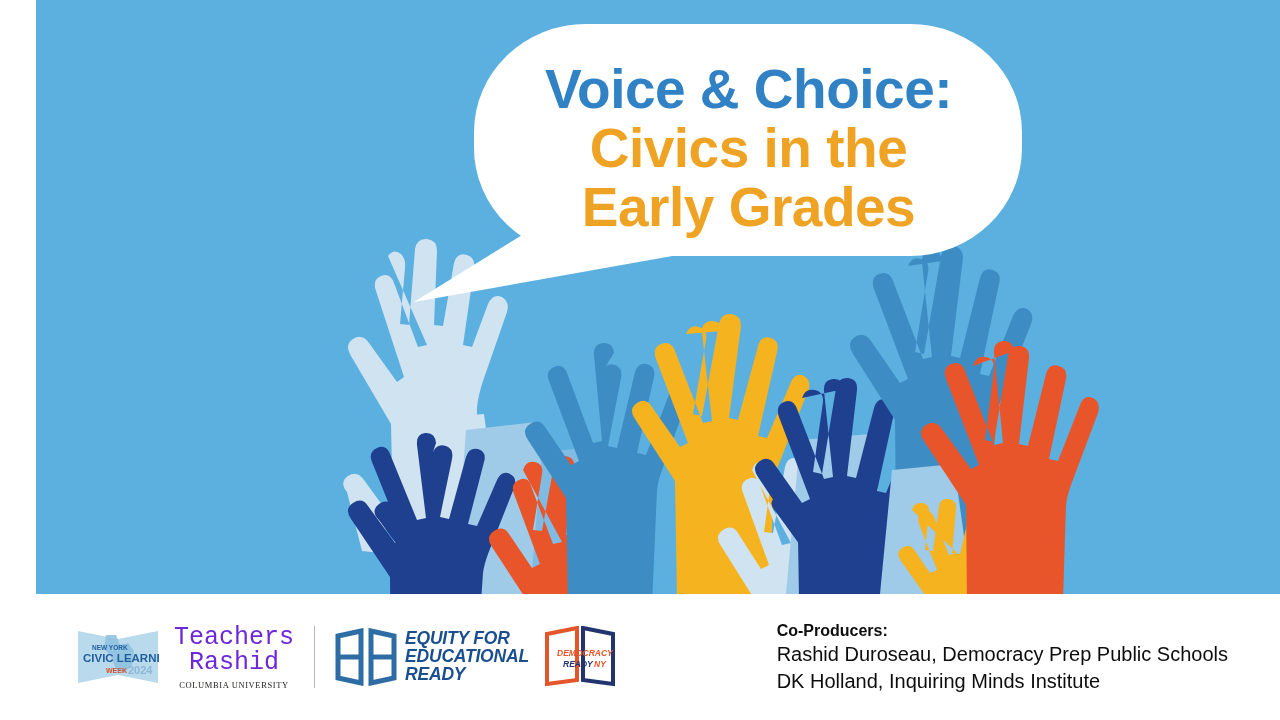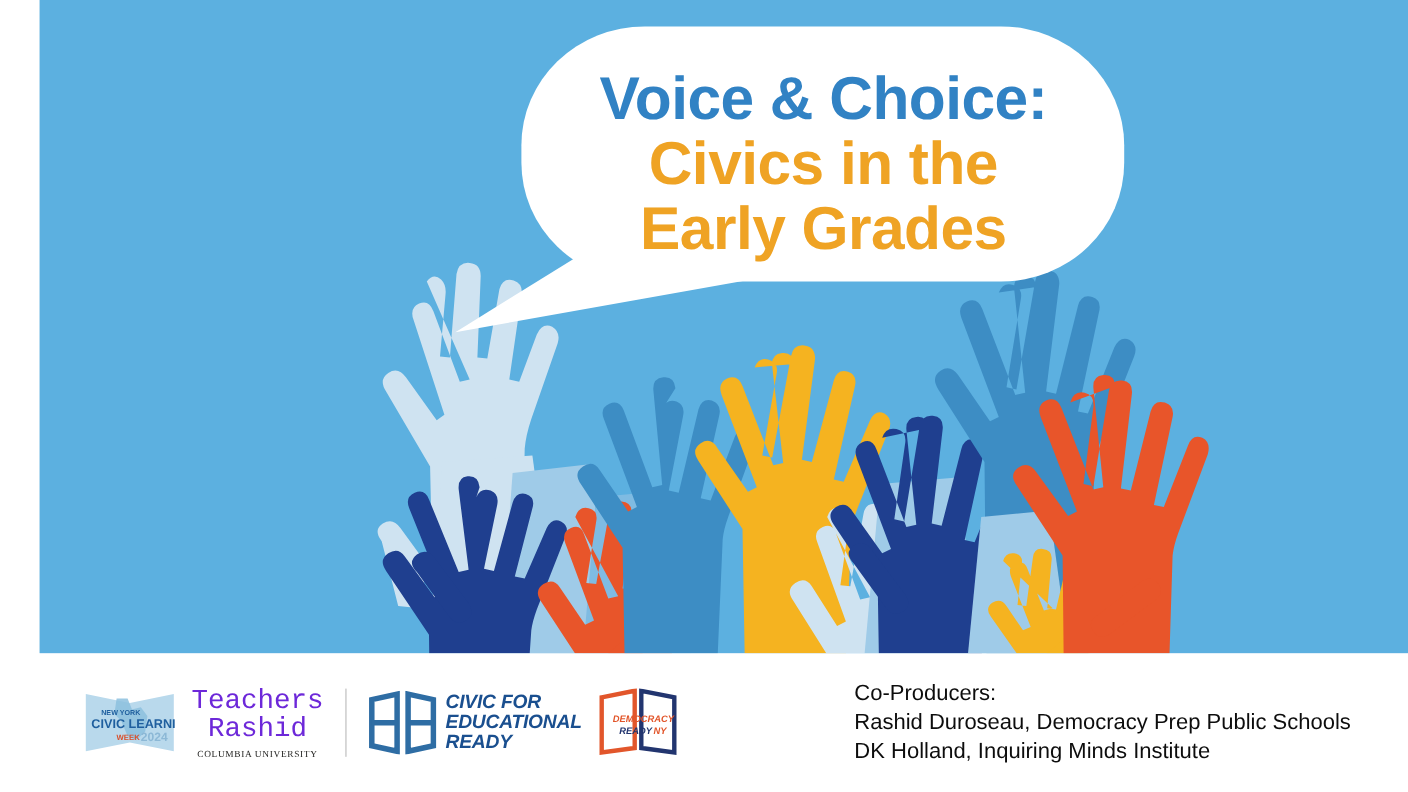--- a/index.html
+++ b/index.html
@@ -55,21 +55,21 @@
   .cee-logo { display:flex; align-items:center; gap:8px; }
   .cee-text {
     font-size:17.5px; font-weight:bold; font-style:italic; color:#1a4f8f;
     line-height:1.02; letter-spacing:-0.2px;
   }
 
   .credits {
     margin-left:auto; padding-right:52px;
     color:#0d0d0d; text-align:left;
   }
-  .credits-title { font-size:20px; font-weight:normal; line-height:1.32; }
+  .credits-title { font-size:16px; font-weight:bold; line-height:1.32; }
   .credits-line { font-size:20px; line-height:1.32; }
 </style>
 </head>
 <body>
 
 <div class="slide">
 
   <div class="hero">
 
     <svg class="hero-art" viewBox="0 0 1280 594" preserveAspectRatio="none">
@@ -170,21 +170,21 @@
       <div class="logo-div"></div>
 
       <div class="logo cee-logo">
         <svg width="62" height="58" viewBox="0 0 62 58">
           <path d="M3 8 L26 3 L26 55 L3 50 Z" fill="none" stroke="#2e6da4" stroke-width="5"></path>
           <path d="M36 3 L59 8 L59 50 L36 55 Z" fill="none" stroke="#2e6da4" stroke-width="5"></path>
           <path d="M3 29 L26 29" stroke="#2e6da4" stroke-width="5"></path>
           <path d="M36 29 L59 29" stroke="#2e6da4" stroke-width="5"></path>
         </svg>
         <div class="cee-text">
-          <div>CIVIC FOR</div>
+          <div>EQUITY FOR</div>
           <div>EDUCATIONAL</div>
           <div>READY</div>
         </div>
       </div>
 
       <div class="logo">
         <svg width="74" height="62" viewBox="0 0 74 62">
           <path d="M4 8 L34 2 L34 54 L4 58 Z" fill="none" stroke="#e2562b" stroke-width="4"></path>
           <path d="M40 2 L70 8 L70 58 L40 54 Z" fill="none" stroke="#22356f" stroke-width="4"></path>
           <text x="14" y="30" font-family="Liberation Sans, sans-serif" font-size="8.5" font-weight="bold" font-style="italic" fill="#e2562b">DEMOCRACY</text>

